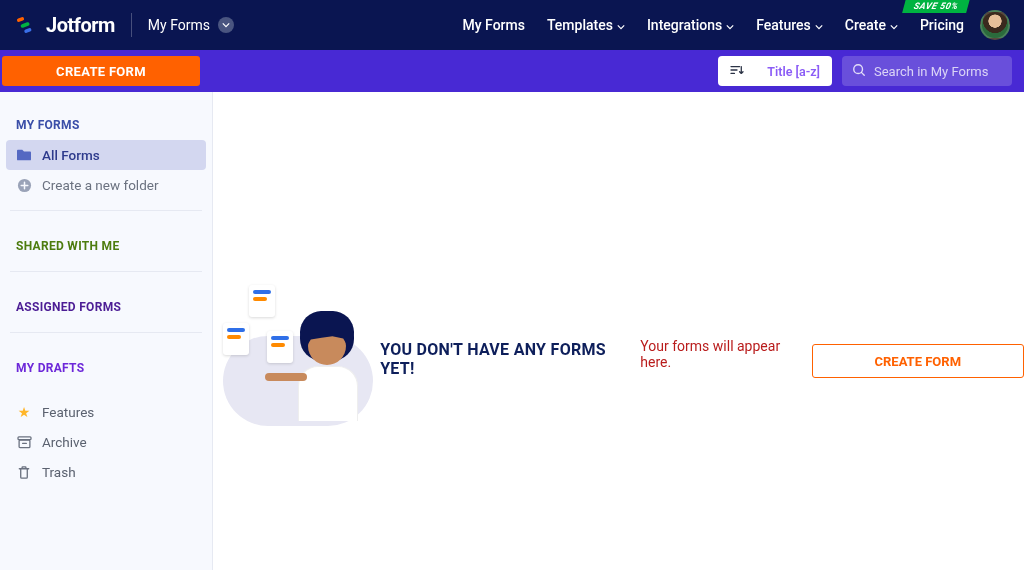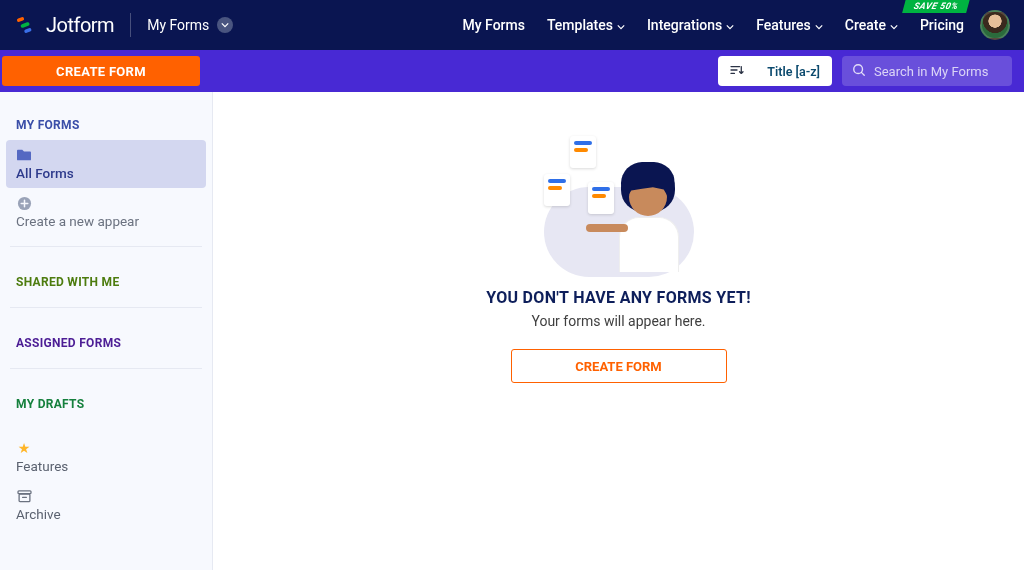--- a/index.html
+++ b/index.html
@@ -9,21 +9,21 @@
   .topnav {
     height: 50px;
     background: #0a1551;
     display: flex;
     align-items: center;
     padding: 0 14px;
     position: relative;
   }
   .logo-group { display: flex; align-items: center; gap: 8px; color: #fff; }
   .logo-mark { width: 24px; height: 24px; display:flex; align-items:center; justify-content:center; }
-  .logo-text { font-size: 20px; font-weight: 400; letter-spacing: -0.5px; }
+  .logo-text { font-size: 20px; font-weight: 700; letter-spacing: -0.5px; }
   .divider-v { width: 1px; height: 24px; background: rgba(255,255,255,0.25); margin: 0 16px; }
   .context-switch { display: flex; align-items: center; gap: 8px; color: #fff; font-size: 14px; cursor: pointer; }
   .context-chevron {
     width: 16px; height: 16px; border-radius: 50%; background: #4a5580;
     display:flex; align-items:center; justify-content:center;
   }
   .spacer { flex: 1; }
   .navlinks { display: flex; align-items: center; gap: 22px; margin-right: 16px; }
   .navlinks a { color: #fff; font-size: 14px; font-weight: 500; text-decoration: none; display:flex; align-items:center; gap:4px; cursor:pointer; }
   .caret { display:inline-block; }
@@ -42,21 +42,21 @@
   }
   
   
   .subbar {
     height: 42px;
     background: #4829d4;
     display: flex; align-items: center; padding: 0 12px;
     justify-content: flex-end; gap: 10px;
   }
   .sort-btn {
-    height: 30px; background: #fff; border-radius: 4px; color: #0c4a6e;
+    height: 30px; background: #fff; border-radius: 4px; color: #8b5cf6;
     font-size: 12.5px; font-weight: 600; padding: 0 12px;
     display:flex; align-items:center; gap:23px; cursor:pointer;
     border: none;
   }
   .search-wrap {
     height: 30px; width: 170px; background: rgba(255,255,255,0.18);
     border-radius: 4px; display:flex; align-items:center; padding: 8px 10px; gap:8px;
   }
   .search-wrap input {
     flex:1; background: transparent; border: none; outline: none;
@@ -80,33 +80,33 @@
     height: 30px; background: #ff6100; color: #fff;
     font-weight: 700; font-size: 13px; letter-spacing: 0.3px;
     border-radius: 3px; border:none; cursor:pointer;
     display:flex; align-items:center; justify-content:center;
   }
   .section-label {
     font-size: 12px; font-weight: 700; color: #3a4ea8; letter-spacing: 0.3px;
     padding: 18px 10px 8px;
   }
   .side-item {
-    display:flex; gap:2px;
+    display:flex; gap:10px;
     padding: 7px 10px; border-radius: 4px;
-    font-size: 13.5px; color: #6b7280; cursor:pointer;flex-direction:column;
+    font-size: 13.5px; color: #6b7280; cursor:pointer;
   }
   .side-item.active { background: #d3d7f0; color: #2d3a8c; font-weight:500; }
   .side-item.plain { color: #5b6270; }
   .side-sep { height:1px; background:#e6e9f2; margin: 10px 4px; }
   .icn { width:16px; height:16px; display:inline-flex; align-items:center; justify-content:center; flex-shrink:0; }
   .star { color:#ffb629; font-size:14px; }
   
   
   .main {
-    flex:1; background:#fff; display:flex; flex-direction:column;
+    flex:1; background:#fff; display:flex; 
     align-items:center; justify-content:flex-start; padding-top: 40px;
   }
   .illus { width: 170px; height: 140px; position:relative; }
   .blob {
     position:absolute; width:150px; height:90px; background:#e7e7f3;
     border-radius:60px; left:10px; top:55px;
   }
   .person-head {
     position:absolute; width:38px; height:38px; background:#c88a5c;
     border-radius:50%; left:95px; top:46px;
@@ -136,21 +136,21 @@
   }
   .bar1 { height:4px; border-radius:2px; background:#2f6fe8; }
   .bar2 { height:4px; border-radius:2px; background:#ff8a00; width:80%; }
   .card.c1 { left:36px; top:4px; }
   .card.c2 { left:10px; top:42px; }
   .card.c3 { left:54px; top:50px; }
   
   .empty-title {
     margin-top: 16px; color:#0e1f5b; font-size:16px; font-weight:700; letter-spacing:0.3px;
   }
-  .empty-sub { margin-top:6px; color:#404040; font-size:14px; }
+  .empty-sub { margin-top:6px; color:#b91c1c; font-size:14px; }
   .empty-btn {
     margin-top:20px; width:216px; height:34px;
     border:1px solid #ff6100; background:#fff; color:#ff6100;
     font-size:13px; font-weight:700; border-radius:3px; cursor:pointer;
   }
 </style>
 </head>
 <body>
 
 <div class="topnav">
@@ -243,46 +243,54 @@
       </span>
       <span>All Forms</span>
     </div>
     <div class="side-item">
       <span class="icn">
         <svg width="15" height="15" viewBox="0 0 16 16">
             <circle cx="8" cy="8" r="7" fill="#9aa3b8"></circle>
             <path d="M8 4.5v7M4.5 8h7" stroke="#f7f9fe" stroke-width="1.6" stroke-linecap="round"></path>
           </svg>
       </span>
-      <span>Create a new appear</span>
+      <span>Create a new folder</span>
     </div>
     <div class="side-sep"></div>
 
     <div class="section-label" style="color:#4d7c0f;">SHARED WITH ME</div>
     <div class="side-sep"></div>
 
     <div class="section-label" style="color:#4c1d95;">ASSIGNED FORMS</div>
     <div class="side-sep"></div>
 
-    <div class="section-label" style="color:#15803d;">MY DRAFTS</div>
+    <div class="section-label" style="color:#6d28d9;">MY DRAFTS</div>
     <div style="height:14px"></div>
 
     <div class="side-item plain">
       <span class="icn star">★</span>
       <span>Features</span>
     </div>
     <div class="side-item plain">
       <span class="icn">
         <svg width="15" height="13" viewBox="0 0 16 14">
             <rect x="1" y="1" width="14" height="3" rx="1" fill="none" stroke="#6b7280" stroke-width="1.4"></rect>
             <rect x="2.2" y="4.5" width="11.6" height="8" rx="1" fill="none" stroke="#6b7280" stroke-width="1.4"></rect>
             <path d="M6 8h4" stroke="#6b7280" stroke-width="1.4" stroke-linecap="round"></path>
           </svg>
       </span>
       <span>Archive</span>
+    </div>
+    <div class="side-item plain">
+      <span class="icn">
+        <svg width="14" height="15" viewBox="0 0 14 16">
+            <path d="M2 4h10M5 4V2.5A.5.5 0 015.5 2h3a.5.5 0 01.5.5V4m-5.5 0v9a1 1 0 001 1h5a1 1 0 001-1V4" stroke="#6b7280" stroke-width="1.4" fill="none" stroke-linecap="round"></path>
+          </svg>
+      </span>
+      <span>Trash</span>
     </div>
   </aside>
 
   <main class="main">
     <div class="illus">
       <div class="blob"></div>
       <div class="person-hair2"></div>
       <div class="person-body"></div>
       <div class="arm"></div>
       <div class="person-head"></div>

